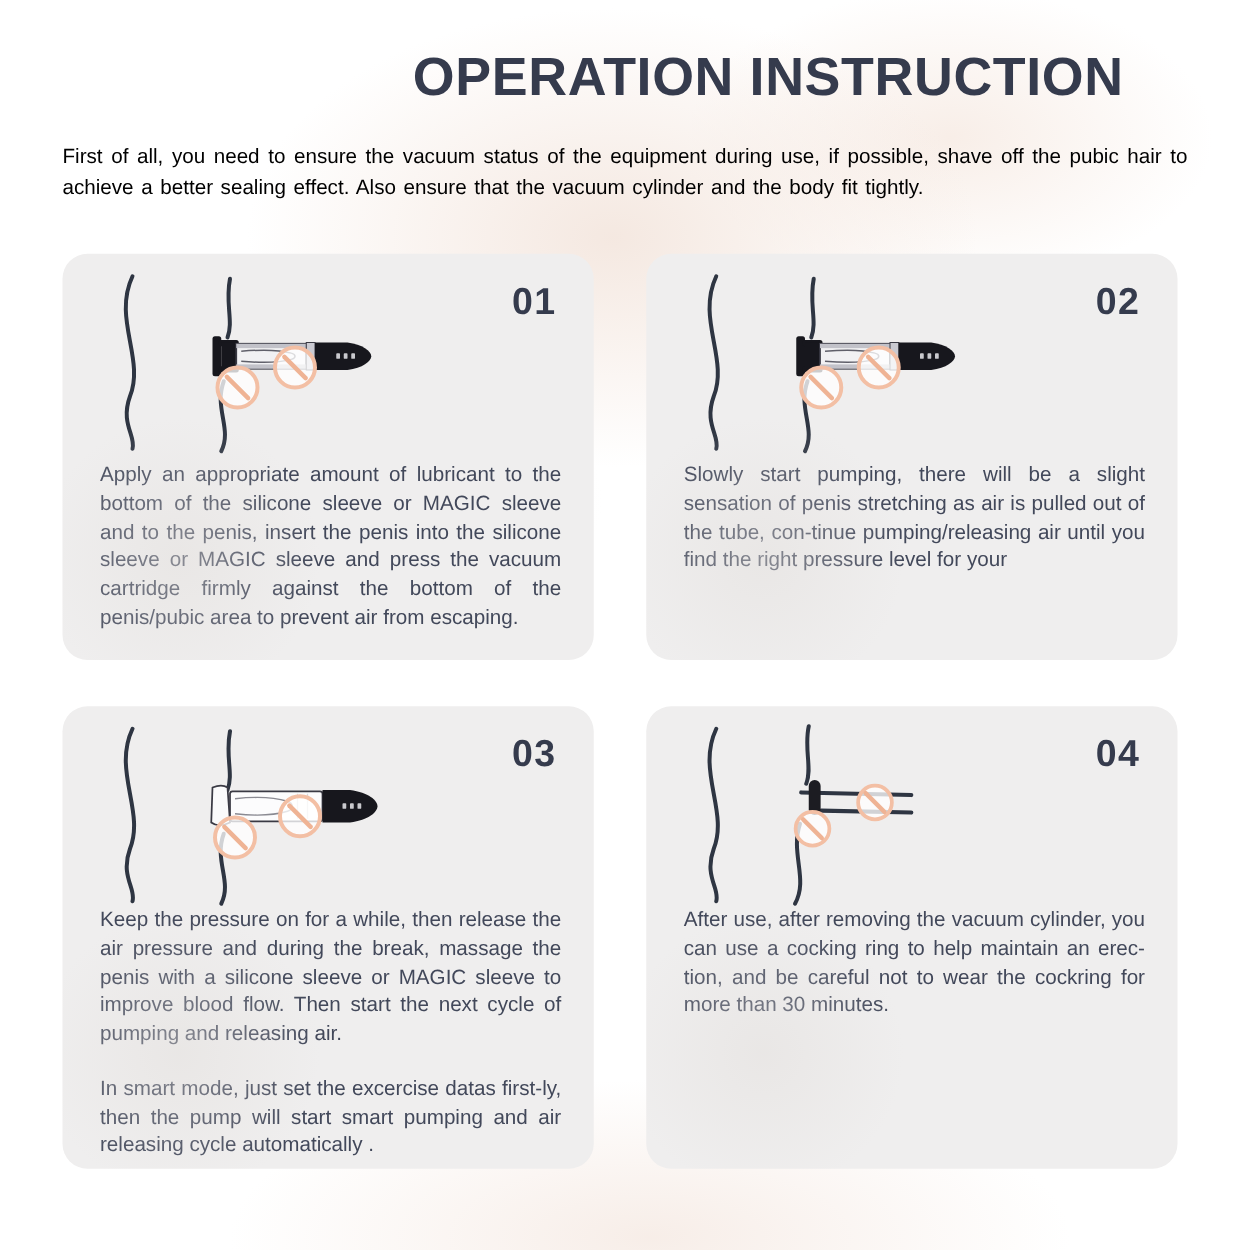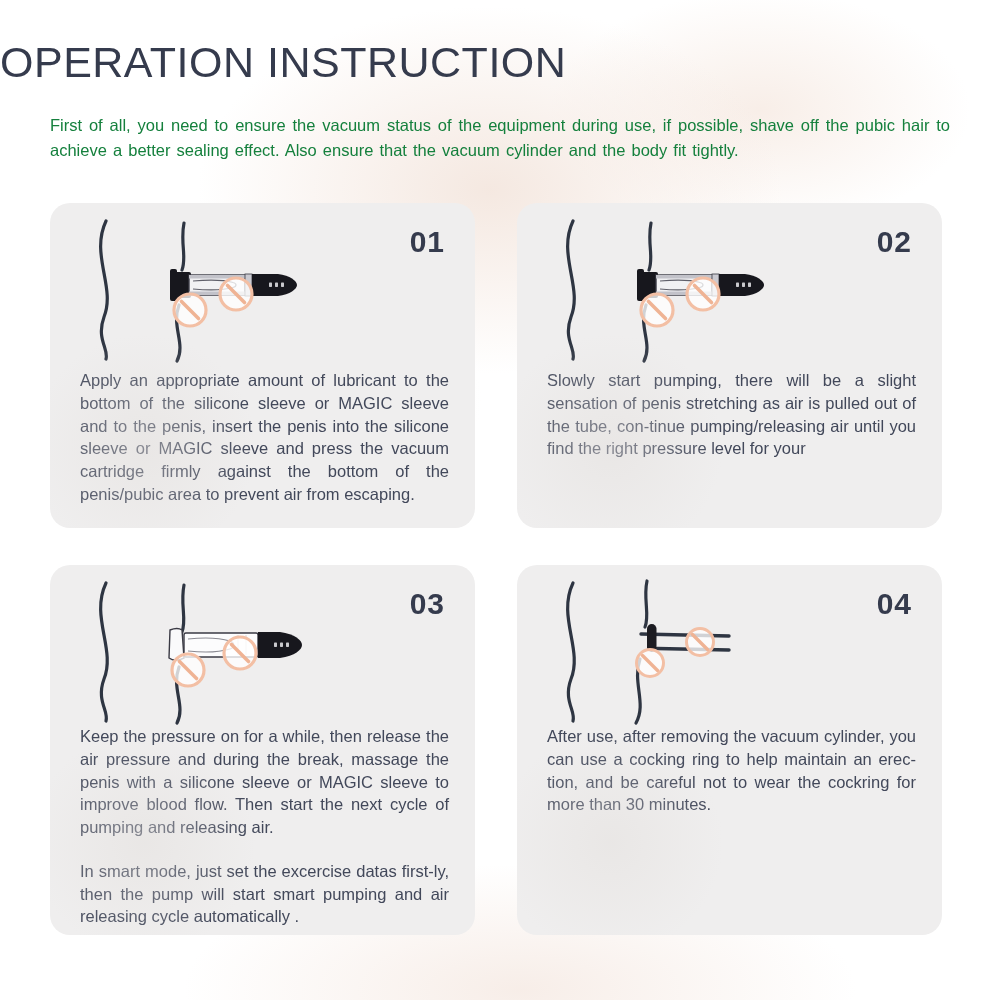--- a/index.html
+++ b/index.html
@@ -15,27 +15,27 @@
     position:absolute; inset:0;
     background:
       radial-gradient(ellipse 430px 270px at 49% 19%, rgba(244,231,223,0.95) 0%, rgba(244,231,223,0) 68%),
       radial-gradient(ellipse 300px 170px at 76% 11%, rgba(247,236,229,0.9) 0%, rgba(247,236,229,0) 70%),
       radial-gradient(ellipse 260px 160px at 30% 40%, rgba(244,233,227,0.55) 0%, rgba(244,233,227,0) 70%),
       radial-gradient(ellipse 480px 180px at 52% 99%, rgba(245,233,226,0.8) 0%, rgba(245,233,226,0) 70%);
     pointer-events:none;
   }
   .page-title {
     position:absolute; left:0; top:38px; width:899px;
-    text-align:left;
-    font-size:43px; font-weight:400; letter-spacing:0.5px;
+    text-align:right;
+    font-size:43px; font-weight:700; letter-spacing:0.5px;
     color:#353b4d;
   }
   .intro {
     position:absolute; left:50px; top:113px; width:900px;
-    font-size:16.5px; line-height:1.5; color:#15803d;
+    font-size:16.5px; line-height:1.5; color:#000000;
     text-align:justify;
     word-spacing:1.5px;
   }
   .card {
     position:absolute; width:425px;
     background:#efeeee; border-radius:20px;
   }
   .card::after { 
     content:""; position:absolute; inset:0; border-radius:20px;
     background:radial-gradient(circle 150px at 22% 75%, rgba(226,222,219,0.45) 0%, rgba(226,222,219,0) 75%);

